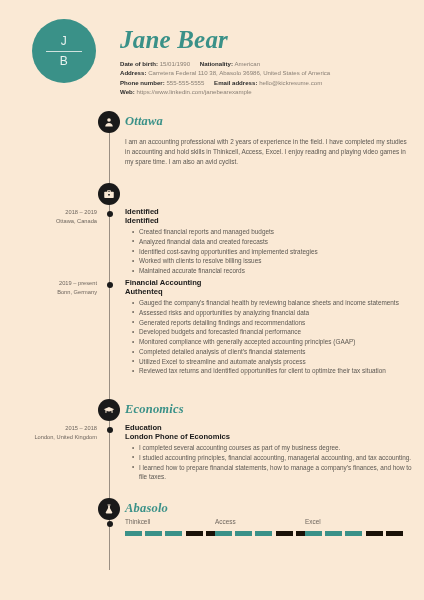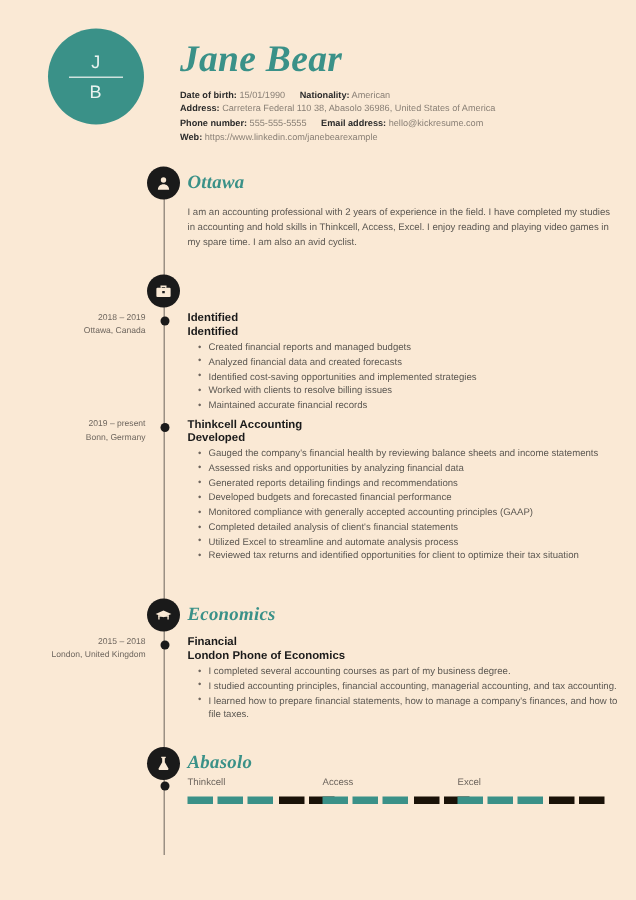--- a/index.html
+++ b/index.html
@@ -268,22 +268,22 @@
       <li>Maintained accurate financial records</li>
     </ul>
   </div>
 
   <div class="entry">
     <div class="dot" style="top:282px"></div>
     <div class="meta" style="top:279px">
       <div>2019 – present</div>
       <div>Bonn, Germany</div>
     </div>
-    <div class="ent-title" style="top:278px">Thinkcell Accounting</div>
-    <div class="ent-sub" style="top:287px">Developed</div>
+    <div class="ent-title" style="top:278px">Financial Accounting</div>
+    <div class="ent-sub" style="top:287px">Authenteq</div>
     <ul class="bullets" style="top:298px">
       <li>Gauged the company's financial health by reviewing balance sheets and income statements</li>
       <li>Assessed risks and opportunities by analyzing financial data</li>
       <li>Generated reports detailing findings and recommendations</li>
       <li>Developed budgets and forecasted financial performance</li>
       <li>Monitored compliance with generally accepted accounting principles (GAAP)</li>
       <li>Completed detailed analysis of client's financial statements</li>
       <li>Utilized Excel to streamline and automate analysis process</li>
       <li>Reviewed tax returns and identified opportunities for client to optimize their tax situation</li>
     </ul>
@@ -298,21 +298,21 @@
     </svg>
   </div>
   <div class="sec-title" style="top:402px">Economics</div>
 
   <div class="entry">
     <div class="dot" style="top:427px"></div>
     <div class="meta" style="top:424px">
       <div>2015 – 2018</div>
       <div>London, United Kingdom</div>
     </div>
-    <div class="ent-title" style="top:423px">Financial</div>
+    <div class="ent-title" style="top:423px">Education</div>
     <div class="ent-sub" style="top:432px">London Phone of Economics</div>
     <ul class="bullets" style="top:443px">
       <li>I completed several accounting courses as part of my business degree.</li>
       <li>I studied accounting principles, financial accounting, managerial accounting, and tax accounting.</li>
       <li>I learned how to prepare financial statements, how to manage a company's finances, and how to file taxes.</li>
     </ul>
   </div>
 
   <div class="sec-icon" style="top:498px">
     <svg width="12" height="12" viewBox="0 0 24 24" fill="#fae9d5">

